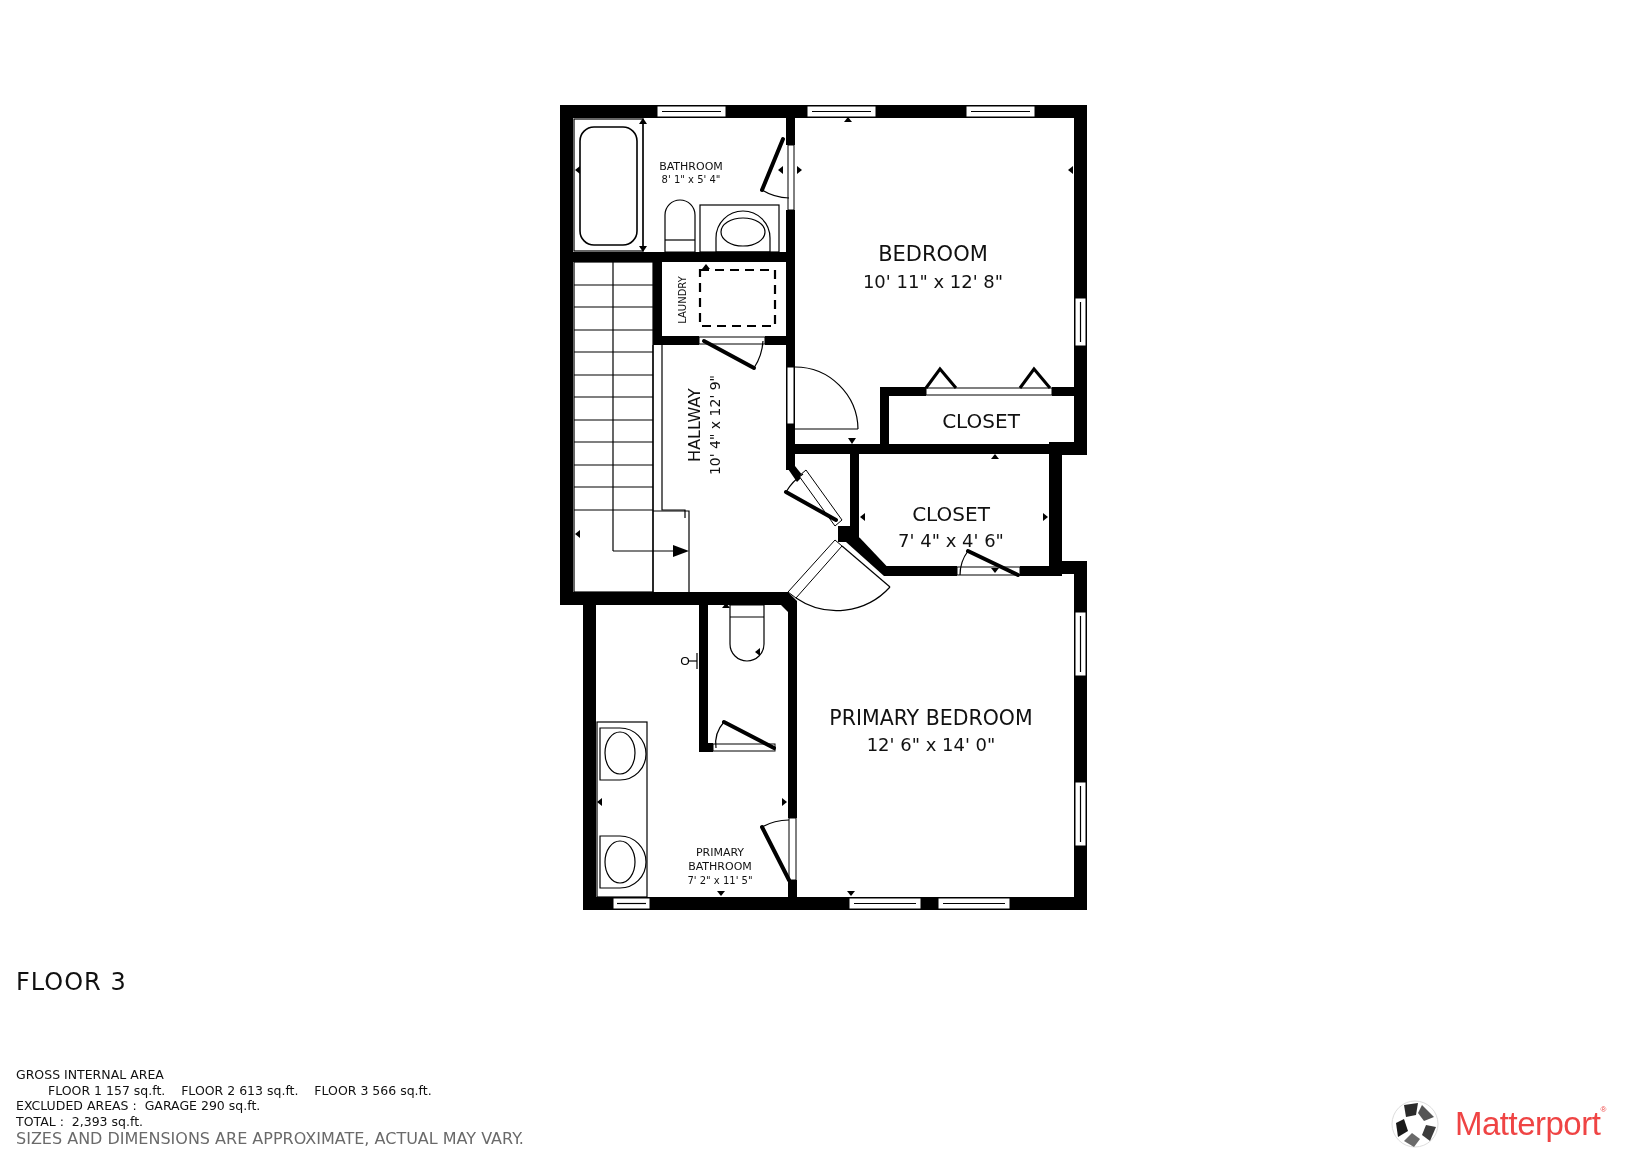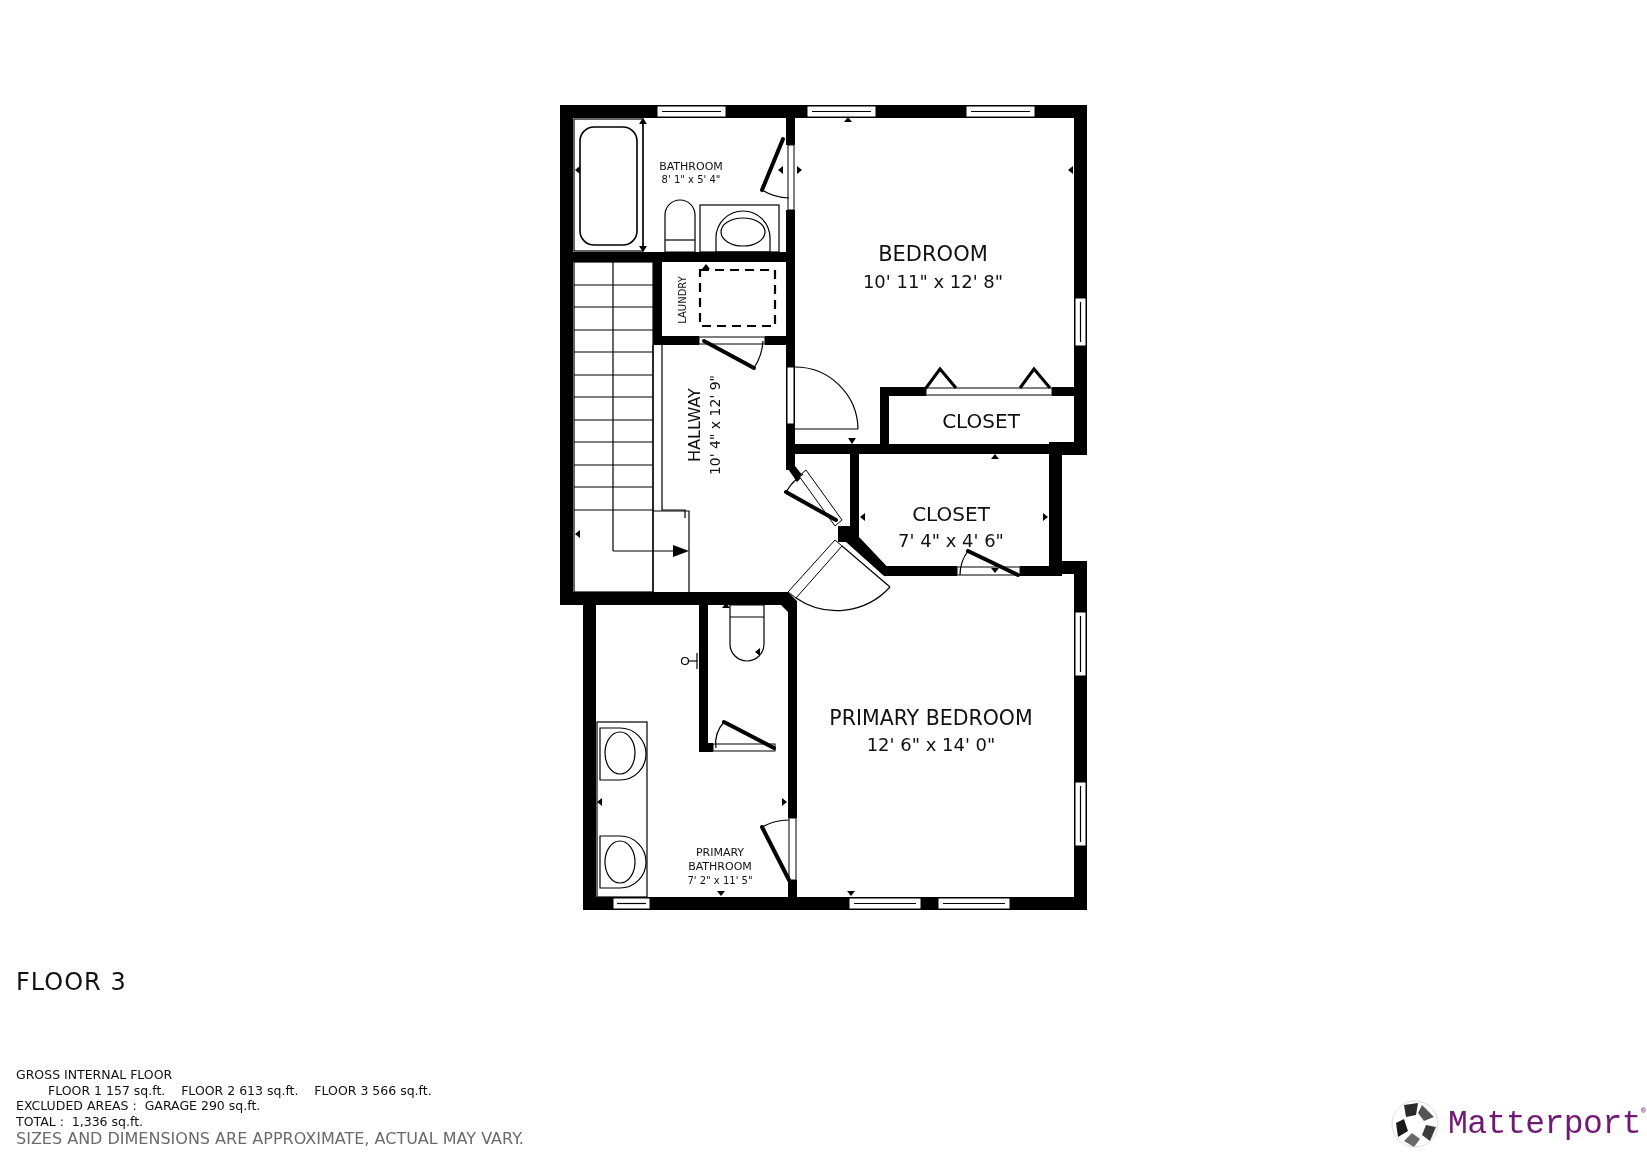--- a/index.html
+++ b/index.html
@@ -9,21 +9,21 @@
   .thin { fill:none; stroke:#000; stroke-width:1.2; }
   .thin2 { fill:none; stroke:#000; stroke-width:1.6; }
   .door { stroke:#000; stroke-width:4; stroke-linecap:round; }
   .win { fill:#fff; stroke:#000; stroke-width:1; }
   .lbl { font-family:"DejaVu Sans", sans-serif; fill:#111; }
   .footer { position:absolute; left:16px; width:1493px; text-align:left; font-family:"DejaVu Sans", sans-serif; color:#111; }
   .floor-label { top:968px; font-size:24px; letter-spacing:1px; }
   .area-block { top:1067px; font-size:12.5px; line-height:15.5px; }
   .area-block .disclaimer { color:#6a6a6a; font-size:16px; margin-top:2px; }
   .logo { position:absolute; left:1390px; top:1096px; height:56px; display:flex; align-items:center; }
-  .logo-text { font-family:Liberation Mono, monospace; font-size:33px; color:#701a75; margin-left:8px; letter-spacing:-0.5px; }
+  .logo-text { font-family:Liberation Sans, sans-serif; font-size:33px; color:#ef4444; margin-left:15px; letter-spacing:-0.5px; }
   .logo-text sup { font-size:8px; vertical-align:top; }
 </style>
 </head>
 <body>
 
 <svg id="plan" viewBox="0 0 1647 1164" xmlns="http://www.w3.org/2000/svg">
 
   <g>
 
     <rect class="wall" x="560" y="105" width="527" height="13"></rect>
@@ -237,24 +237,24 @@
 
     <text class="lbl" x="720" y="856" font-size="11" text-anchor="middle">PRIMARY</text>
     <text class="lbl" x="720" y="870" font-size="11" text-anchor="middle">BATHROOM</text>
     <text class="lbl" x="720" y="884" font-size="10" text-anchor="middle">7' 2" x 11' 5"</text>
   </g>
 </svg>
 
 <div class="footer floor-label">FLOOR 3</div>
 
 <div class="footer area-block">
-  <div>GROSS INTERNAL FLOOR</div>
+  <div>GROSS INTERNAL AREA</div>
   <div style="white-space:pre;padding-left:32px;">FLOOR 1 157 sq.ft.    FLOOR 2 613 sq.ft.    FLOOR 3 566 sq.ft.</div>
   <div style="white-space:pre;">EXCLUDED AREAS :  GARAGE 290 sq.ft.</div>
-  <div style="white-space:pre;">TOTAL :  1,336 sq.ft.</div>
+  <div style="white-space:pre;">TOTAL :  2,393 sq.ft.</div>
   <div class="disclaimer">SIZES AND DIMENSIONS ARE APPROXIMATE, ACTUAL MAY VARY.</div>
 </div>
 
 <div class="logo">
   <svg width="50" height="50" viewBox="0 0 50 50">
     <circle cx="25" cy="25" r="23" fill="none" stroke="#ddd" stroke-width="1"></circle>
     <polygon points="14,6 28,4 26,16 16,18" fill="#2b2b2b"></polygon>
     <polygon points="32,6 44,18 34,22 28,14" fill="#555"></polygon>
     <polygon points="6,24 14,20 18,32 8,38" fill="#1a1a1a"></polygon>
     <polygon points="36,26 46,28 40,42 32,36" fill="#3c3c3c"></polygon>

